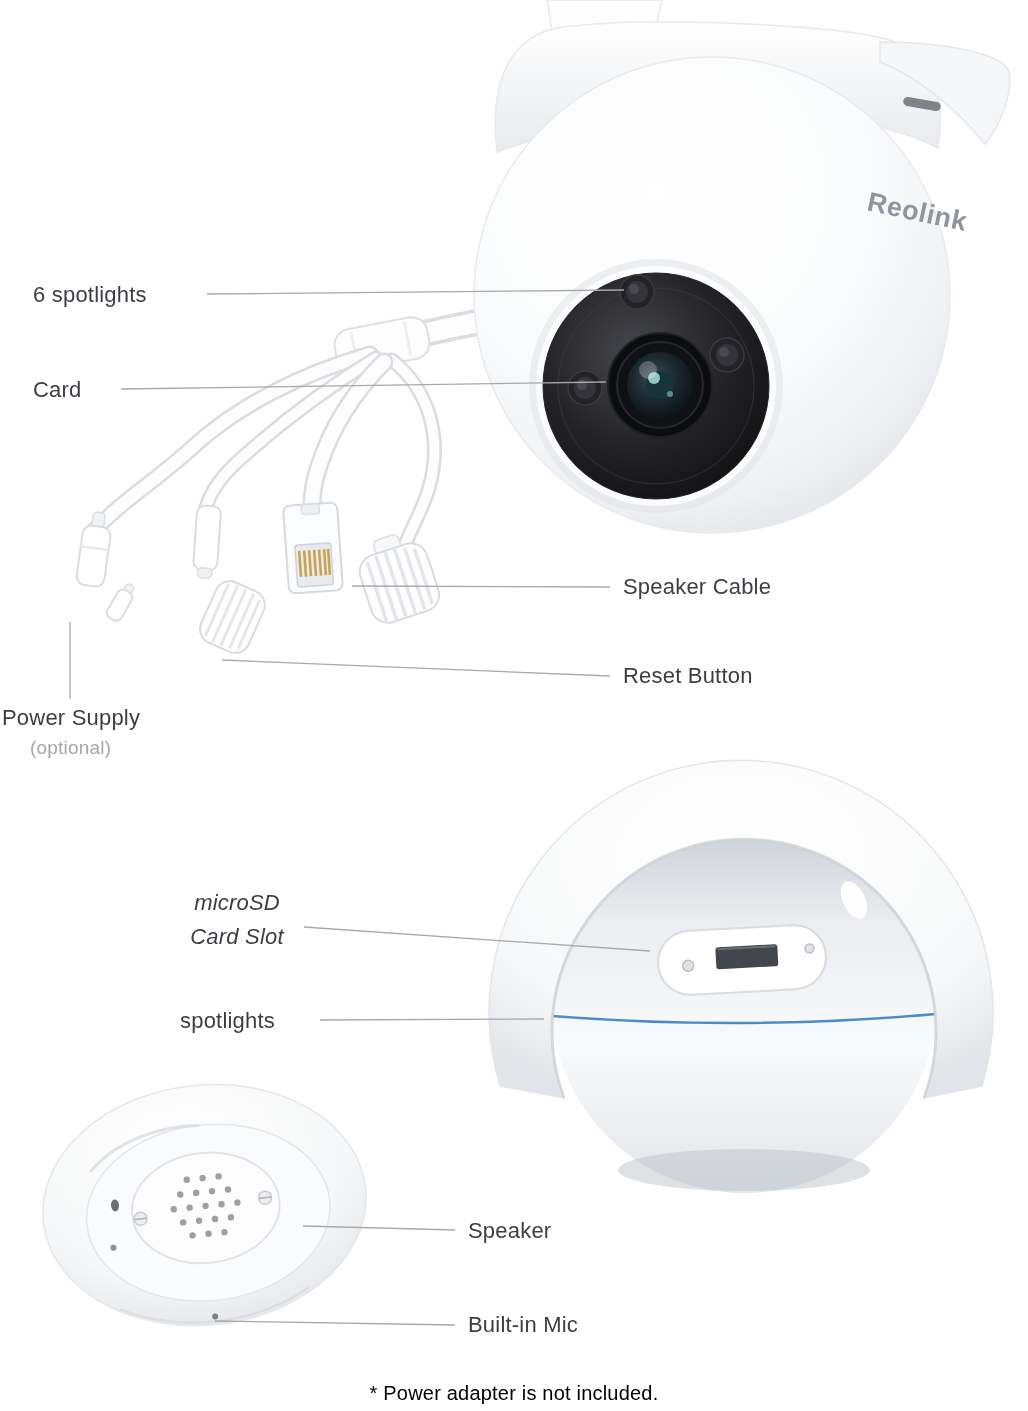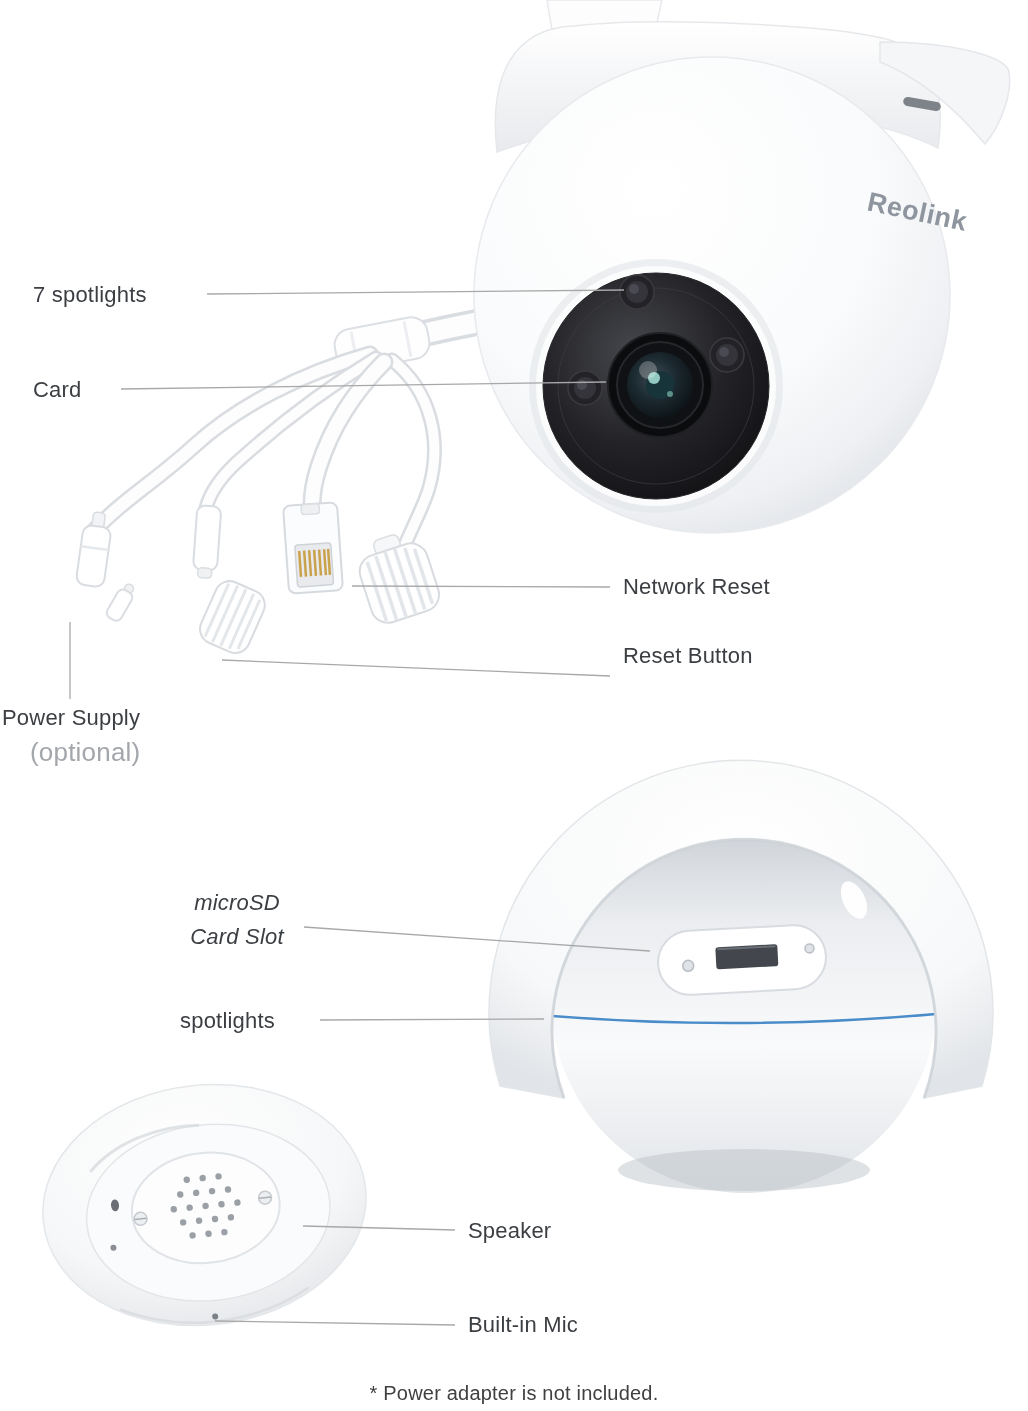--- a/index.html
+++ b/index.html
@@ -1,23 +1,23 @@
 <!DOCTYPE html>
 <html><head>
 <meta charset="utf-8">
 <style>
   html,body{margin:0;padding:0;background:#ffffff;}
   .canvas{position:relative;width:1028px;height:1411px;background:#fff;
           font-family:"Liberation Sans",sans-serif;overflow:hidden;}
   .scene{position:absolute;left:0;top:0;}
   .label{position:absolute;color:#3b3e42;font-size:22px;letter-spacing:.2px;white-space:nowrap;}
-  .label.muted{color:#a3a6ab;font-size:26px;}
+  .label.muted{color:#a3a6ab;font-size:19px;}
   .label.wrap{white-space:normal;text-align:center;line-height:1.55;font-style:italic;}
   .footnote{position:absolute;left:0;right:0;top:1382px;text-align:center;
-            color:#404040;font-size:20px;font-weight:500;letter-spacing:.2px;}
+            color:#000000;font-size:20px;font-weight:500;letter-spacing:.2px;}
   .cable-outline{fill:none;stroke:#d9dce0;stroke-linecap:round;}
   .cable-fill{fill:none;stroke:#fdfdfd;stroke-linecap:round;}
   .leader{stroke:#a8a8a8;stroke-width:1.3;}
 </style>
 </head>
 <body>
 
 <div class="canvas">
 
   <svg class="scene" width="1028" height="1411" viewBox="0 0 1028 1411">
@@ -249,27 +249,27 @@
       <line class="leader" x1="352" y1="586" x2="610" y2="587"></line>
       <line class="leader" x1="222" y1="660" x2="610" y2="676"></line>
       <line class="leader" x1="70" y1="622" x2="70" y2="699"></line>
       <line class="leader" x1="304" y1="927" x2="650" y2="951"></line>
       <line class="leader" x1="320" y1="1020" x2="544" y2="1019"></line>
       <line class="leader" x1="303" y1="1226" x2="455" y2="1230"></line>
       <line class="leader" x1="215" y1="1321" x2="455" y2="1325"></line>
     </g>
   </svg>
 
-  <div class="label" style="left:33px;top:282px">7 spotlights</div>
+  <div class="label" style="left:33px;top:282px">6 spotlights</div>
 
   <div class="label" style="left:33px;top:377px">Card</div>
 
-  <div class="label" style="left:623px;top:574px">Network Reset</div>
-
-  <div class="label" style="left:623px;top:643px">Reset Button</div>
+  <div class="label" style="left:623px;top:574px">Speaker Cable</div>
+
+  <div class="label" style="left:623px;top:663px">Reset Button</div>
 
   <div class="label" style="left:2px;top:705px">Power Supply</div>
 
   <div class="label muted" style="left:30px;top:737px">(optional)</div>
 
   <div class="label wrap" style="left:170px;top:886px;width:134px">microSD Card Slot</div>
 
   <div class="label" style="left:180px;top:1008px">spotlights</div>
 
   <div class="label" style="left:468px;top:1218px">Speaker</div>

